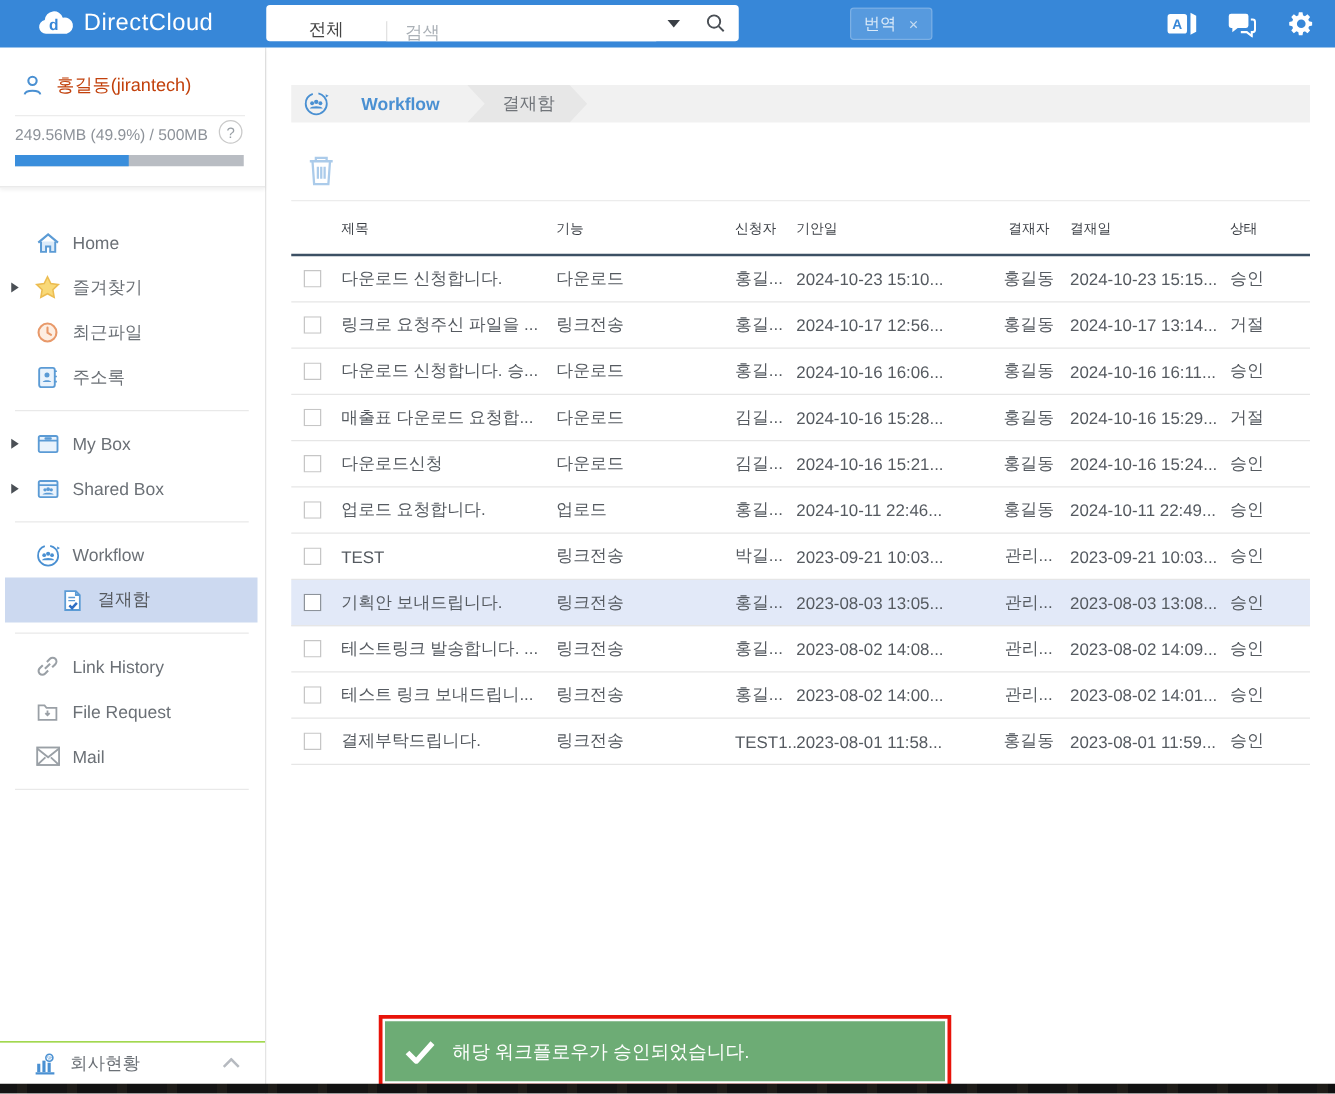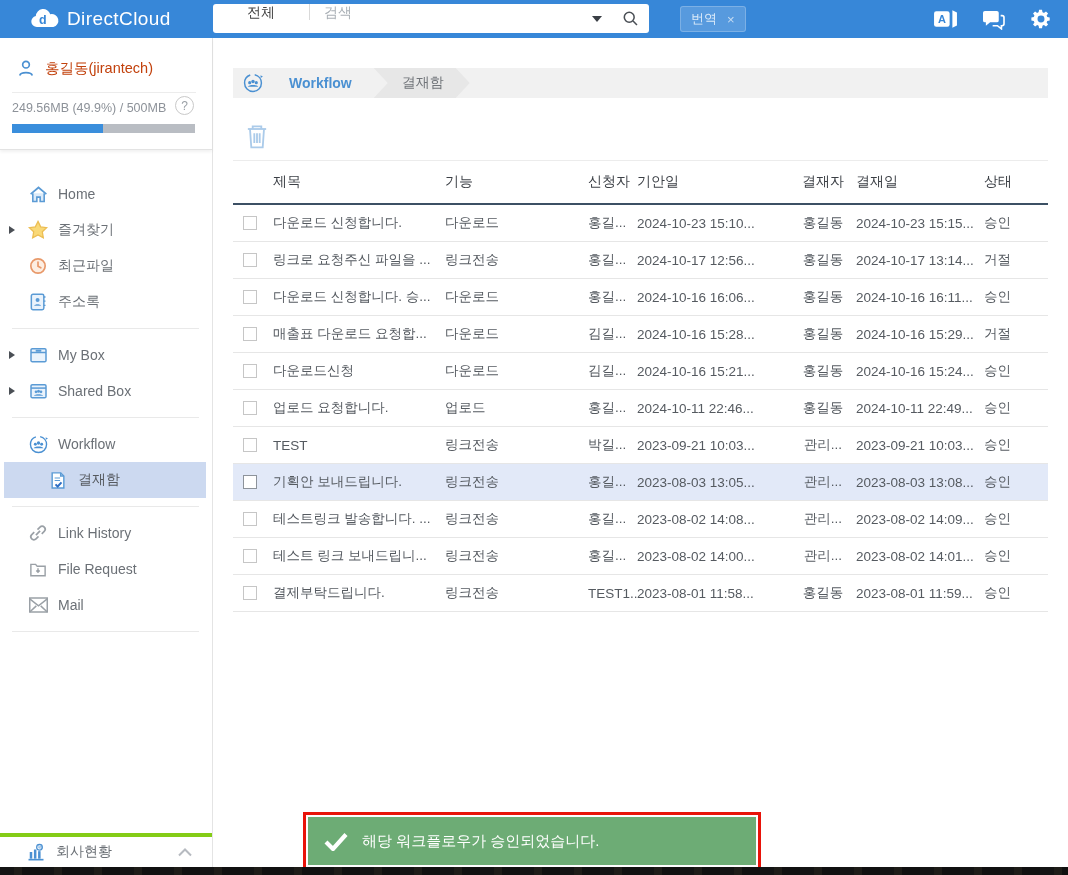--- a/index.html
+++ b/index.html
@@ -4,21 +4,21 @@
 <style>
   * { margin:0; padding:0; box-sizing:border-box; }
   html,body { width:1068px; height:875px; }
   body { font-family:"Liberation Sans","DejaVu Sans",sans-serif; background:#fff; overflow:hidden; }
   #page { position:relative; width:1068px; height:875px; background:#fff; overflow:hidden; }
 
   
   .topbar { position:absolute; left:0; top:0; width:1068px; height:38px; background:#3787d8; display:flex; align-items:center; z-index:3; }
   .logo { position:absolute; left:28px; top:0; height:38px; display:flex; align-items:center; gap:7px; cursor:pointer; }
   .logo-text { color:#fff; font-size:19px; font-weight:300; letter-spacing:.4px; }
-  .searchbox { position:absolute; left:213px; top:4px; width:436px; height:29px; background:#fff; border-radius:3px; display:flex; align-items:flex-start; }
+  .searchbox { position:absolute; left:213px; top:4px; width:378px; height:29px; background:#fff; border-radius:3px; display:flex; align-items:flex-end; }
   .search-scope { width:96px; text-align:center; font-size:14px; color:#444; cursor:pointer; }
   .search-div { width:1px; height:16px; background:#d9d9d9; }
   .search-input { flex:1; border:none; outline:none; font-size:14px; color:#444; padding-left:14px; font-family:inherit; }
   .search-input::placeholder { color:#aab0b6; }
   .caret-btn { width:28px; height:100%; border:none; background:transparent; display:flex; align-items:center; justify-content:center; cursor:pointer; }
   .caret { width:0; height:0; border-left:5px solid transparent; border-right:5px solid transparent; border-top:6px solid #3a3f45; }
   .search-btn { width:38px; height:100%; border:none; background:transparent; display:flex; align-items:center; justify-content:center; cursor:pointer; }
   .chip { position:absolute; left:680px; top:6px; height:26px; padding:0 10px; background:rgba(255,255,255,.16); border:1px solid rgba(255,255,255,.22); border-radius:3px; display:flex; align-items:center; gap:10px; cursor:pointer; }
   .chip-label { color:#dcebf9; font-size:13px; }
   .chip-x { color:#c6dcf2; font-size:13px; cursor:pointer; }
@@ -41,36 +41,36 @@
   .nav-item .arrow { position:absolute; left:9px; width:0; height:0; border-top:4.5px solid transparent; border-bottom:4.5px solid transparent; border-left:6px solid #4a4f55; }
   .nav-item .nicon { position:absolute; left:27px; width:22px; height:22px; display:flex; align-items:center; justify-content:center; }
   .nav-item .nlabel { position:absolute; left:58px; font-size:14px; color:#6b7076; }
   .nav-item.indent .nicon { left:47px; }
   .nav-item.indent .nlabel { left:78px; }
   .nav-item.selected { background:#ccd9f0; margin:0 5px 0 4px; }
   .nav-item.selected .nicon { left:43px; }
   .nav-item.selected .nlabel { left:74px; color:#55595e; }
   .nav-div { height:1px; background:#e9e9e9; margin:8px 12px; }
 
-  .side-footer { position:absolute; left:0; bottom:8px; width:212px; height:34px; background:#fff; border-top:4px solid #84cc16; display:flex; align-items:center; cursor:pointer; z-index:4; }
+  .side-footer { position:absolute; left:0; bottom:8px; width:212px; height:34px; background:#fff; border-top:1px solid #84cc16; display:flex; align-items:center; cursor:pointer; z-index:4; }
   .side-footer .ficon { margin-left:26px; }
   .side-footer .flabel { margin-left:10px; font-size:14px; color:#6b7076; }
   .side-footer .fchev { margin-left:auto; margin-right:20px; }
 
   
   .main { position:absolute; left:213px; top:38px; right:0; bottom:0; background:#fff; }
   .breadcrumb { position:absolute; left:20px; right:20px; top:30px; height:30px; background:#f1f1f1; display:flex; align-items:center; }
   .bc-icon { margin-left:9px; display:flex; }
   .bc-root { margin-left:25px; font-size:14px; font-weight:bold; color:#4a90d2; cursor:pointer; }
   .bc-seg { margin-left:22px; height:30px; background:#e7e7e7; color:#707479; font-size:14px; display:flex; align-items:center; padding:0 26px 0 28px; clip-path:polygon(0 0, calc(100% - 14px) 0, 100% 50%, calc(100% - 14px) 100%, 0 100%, 14px 50%); cursor:default; }
   .toolbar-trash { position:absolute; left:31px; top:84px; width:26px; height:28px; background:none; border:none; cursor:pointer; padding:0; }
 
   .table { position:absolute; left:20px; top:122px; width:815px; }
   .thead { display:flex; align-items:center; height:45px; border-top:1px solid #ececec; border-bottom:2px solid #3c5064; }
-  .thead .cell { font-size:14px; color:#3b3f45; }
+  .thead .cell { font-size:11px; color:#3b3f45; }
   .trow { display:flex; align-items:center; height:37px; border-bottom:1px solid #e6e6e6; cursor:pointer; }
   .trow.hl { background:#e2e9f8; }
   .cell { flex:none; white-space:nowrap; overflow:hidden; font-size:13.5px; color:#555a60; }
   .c0 { width:36px; display:flex; align-items:center; }
   .c1 { width:176px; padding:0 6px 0 4px; }
   .c2 { width:143px; }
   .c3 { width:49px; }
   .c4 { width:153px; }
   .c5 { width:66px;text-align:center; }
   .c6 { width:128px; }

